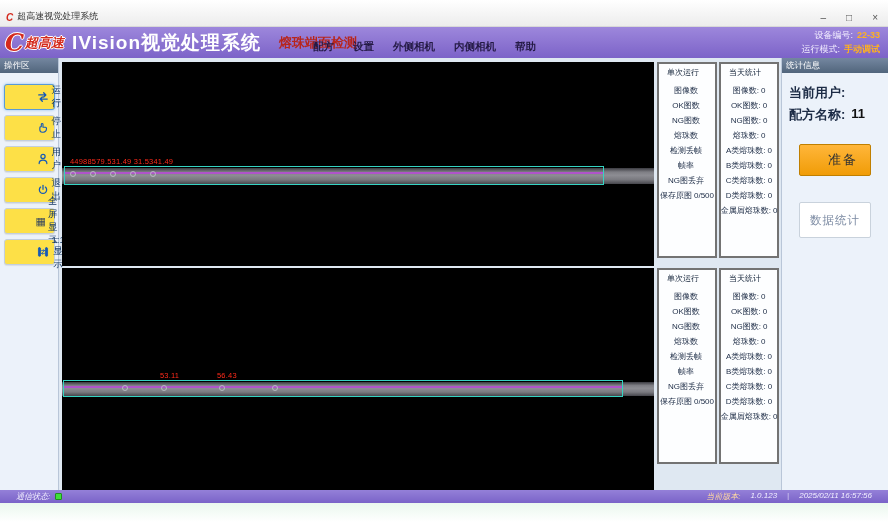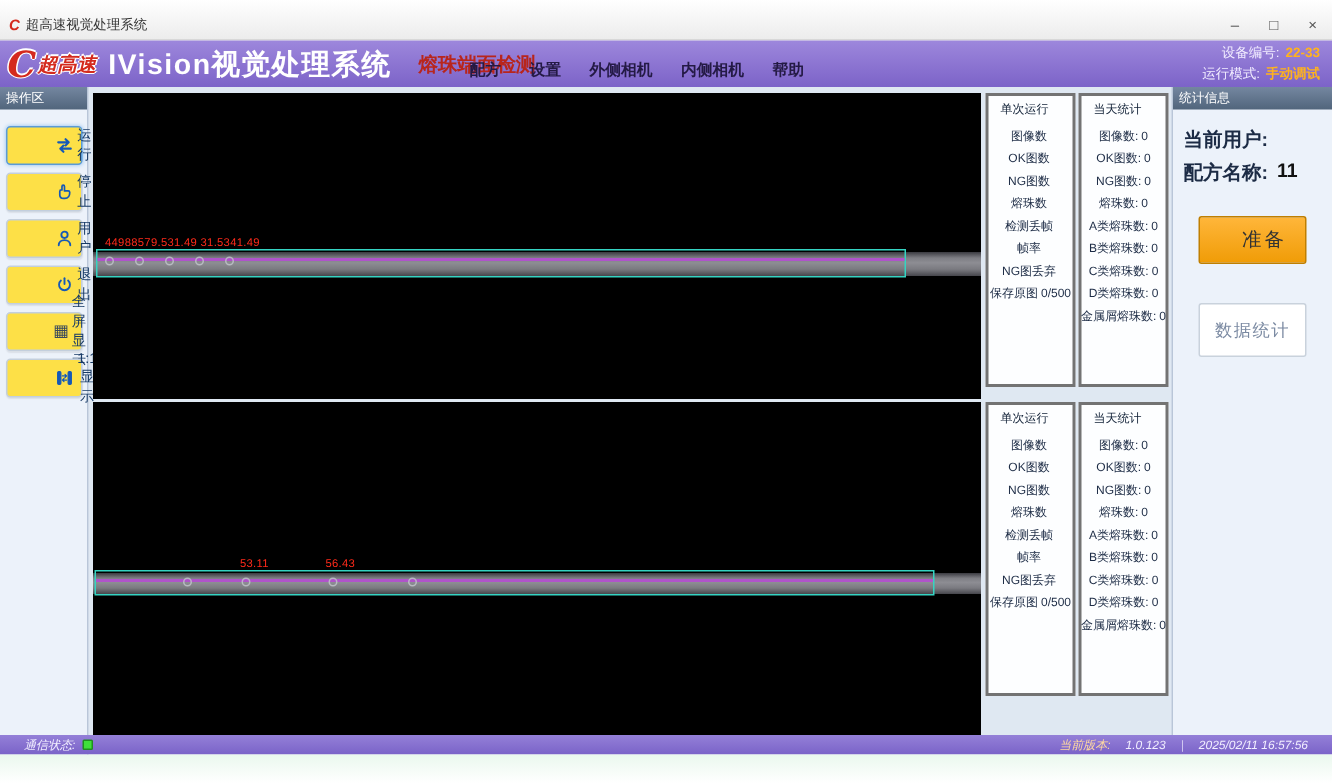--- a/index.html
+++ b/index.html
@@ -79,21 +79,21 @@
   #data-btn { display:block; width:72px; height:36px; margin:26px auto 0;
     background:#fff; border:1px solid #c9d2dc; border-radius:2px;
     font-size:11.5px; color:#7b8aa2; letter-spacing:1px; font-family:"Liberation Sans",sans-serif; cursor:pointer; }
 
   
   #statusbar { position:absolute; top:490px; left:0; right:0; height:13px;
     background:linear-gradient(#9480d8,#7a63c8); display:flex; align-items:center;
     padding:0 16px; font-size:8px; color:#f2efff;font-style:italic; }
   #comm-indicator { width:7px; height:7px; background:#3fe03a; border:1px solid #1f8f1f;
     border-radius:1px; margin-left:5px; }
-  #status-right { margin-left:auto; display:flex; align-items:center; gap:10px; }
+  #status-right { margin-left:auto; display:flex; gap:10px; }
   #status-right .vl { color:#ffd9a0; }
   #status-right .sep { opacity:.7; }
   #footer-strip { position:absolute; top:503px; left:0; right:0; height:19px;
     background:linear-gradient(180deg,#eaf8ee,#ffffff); }
 </style>
 </head>
 <body>
 
 <div id="app">
 

